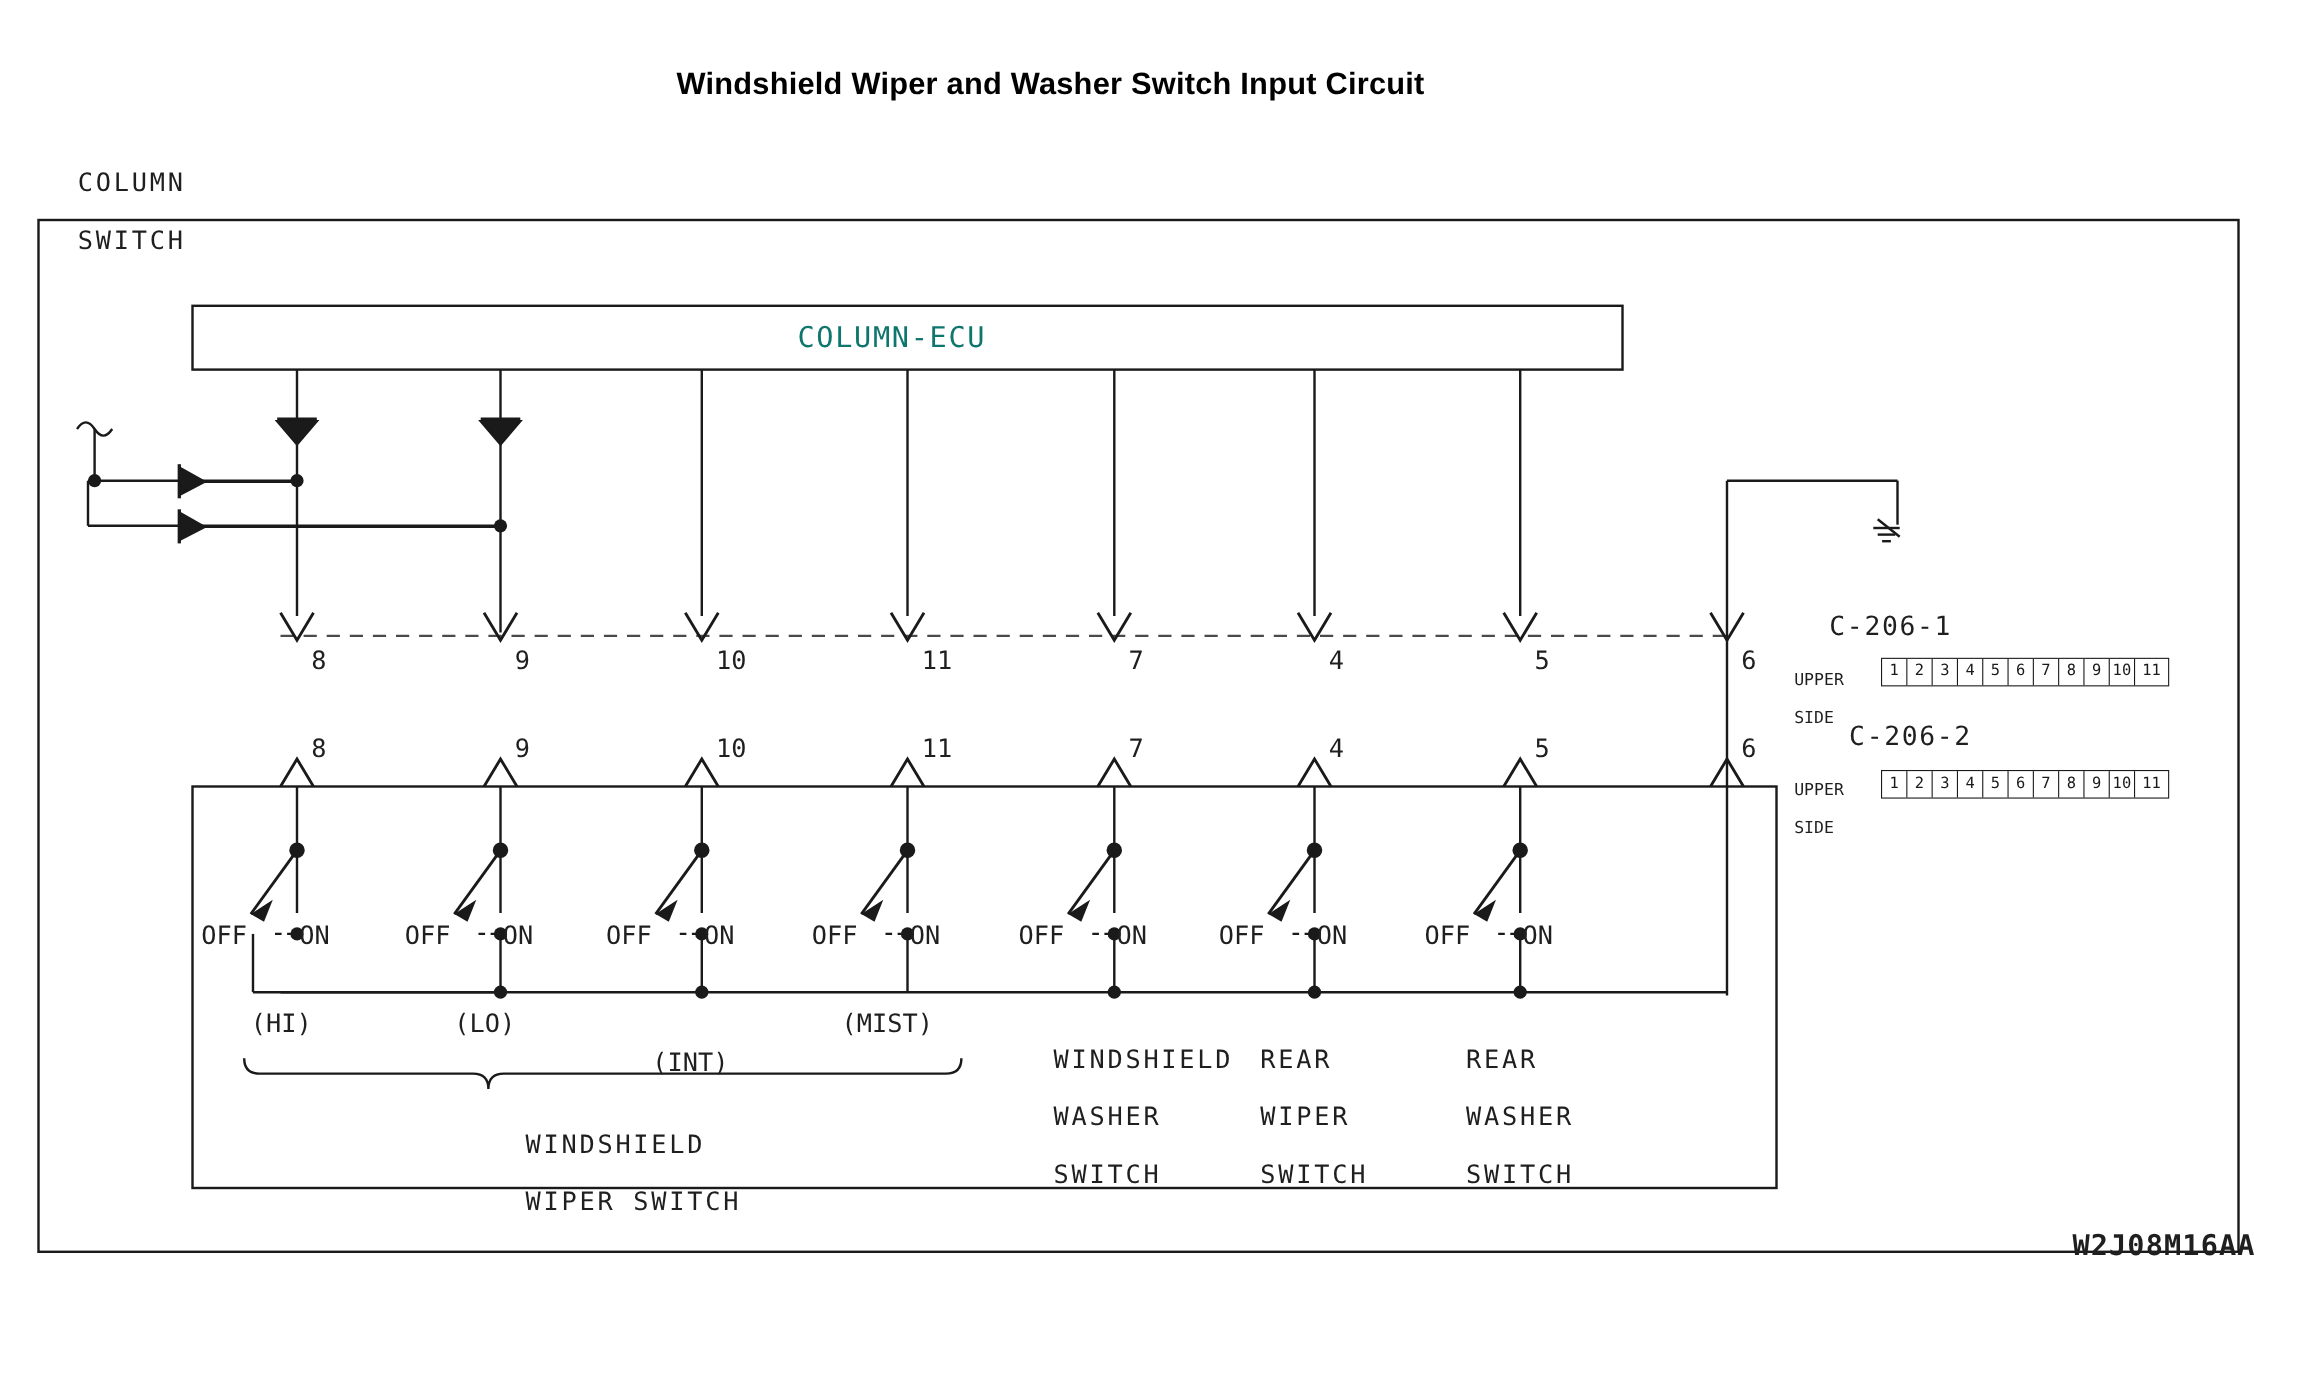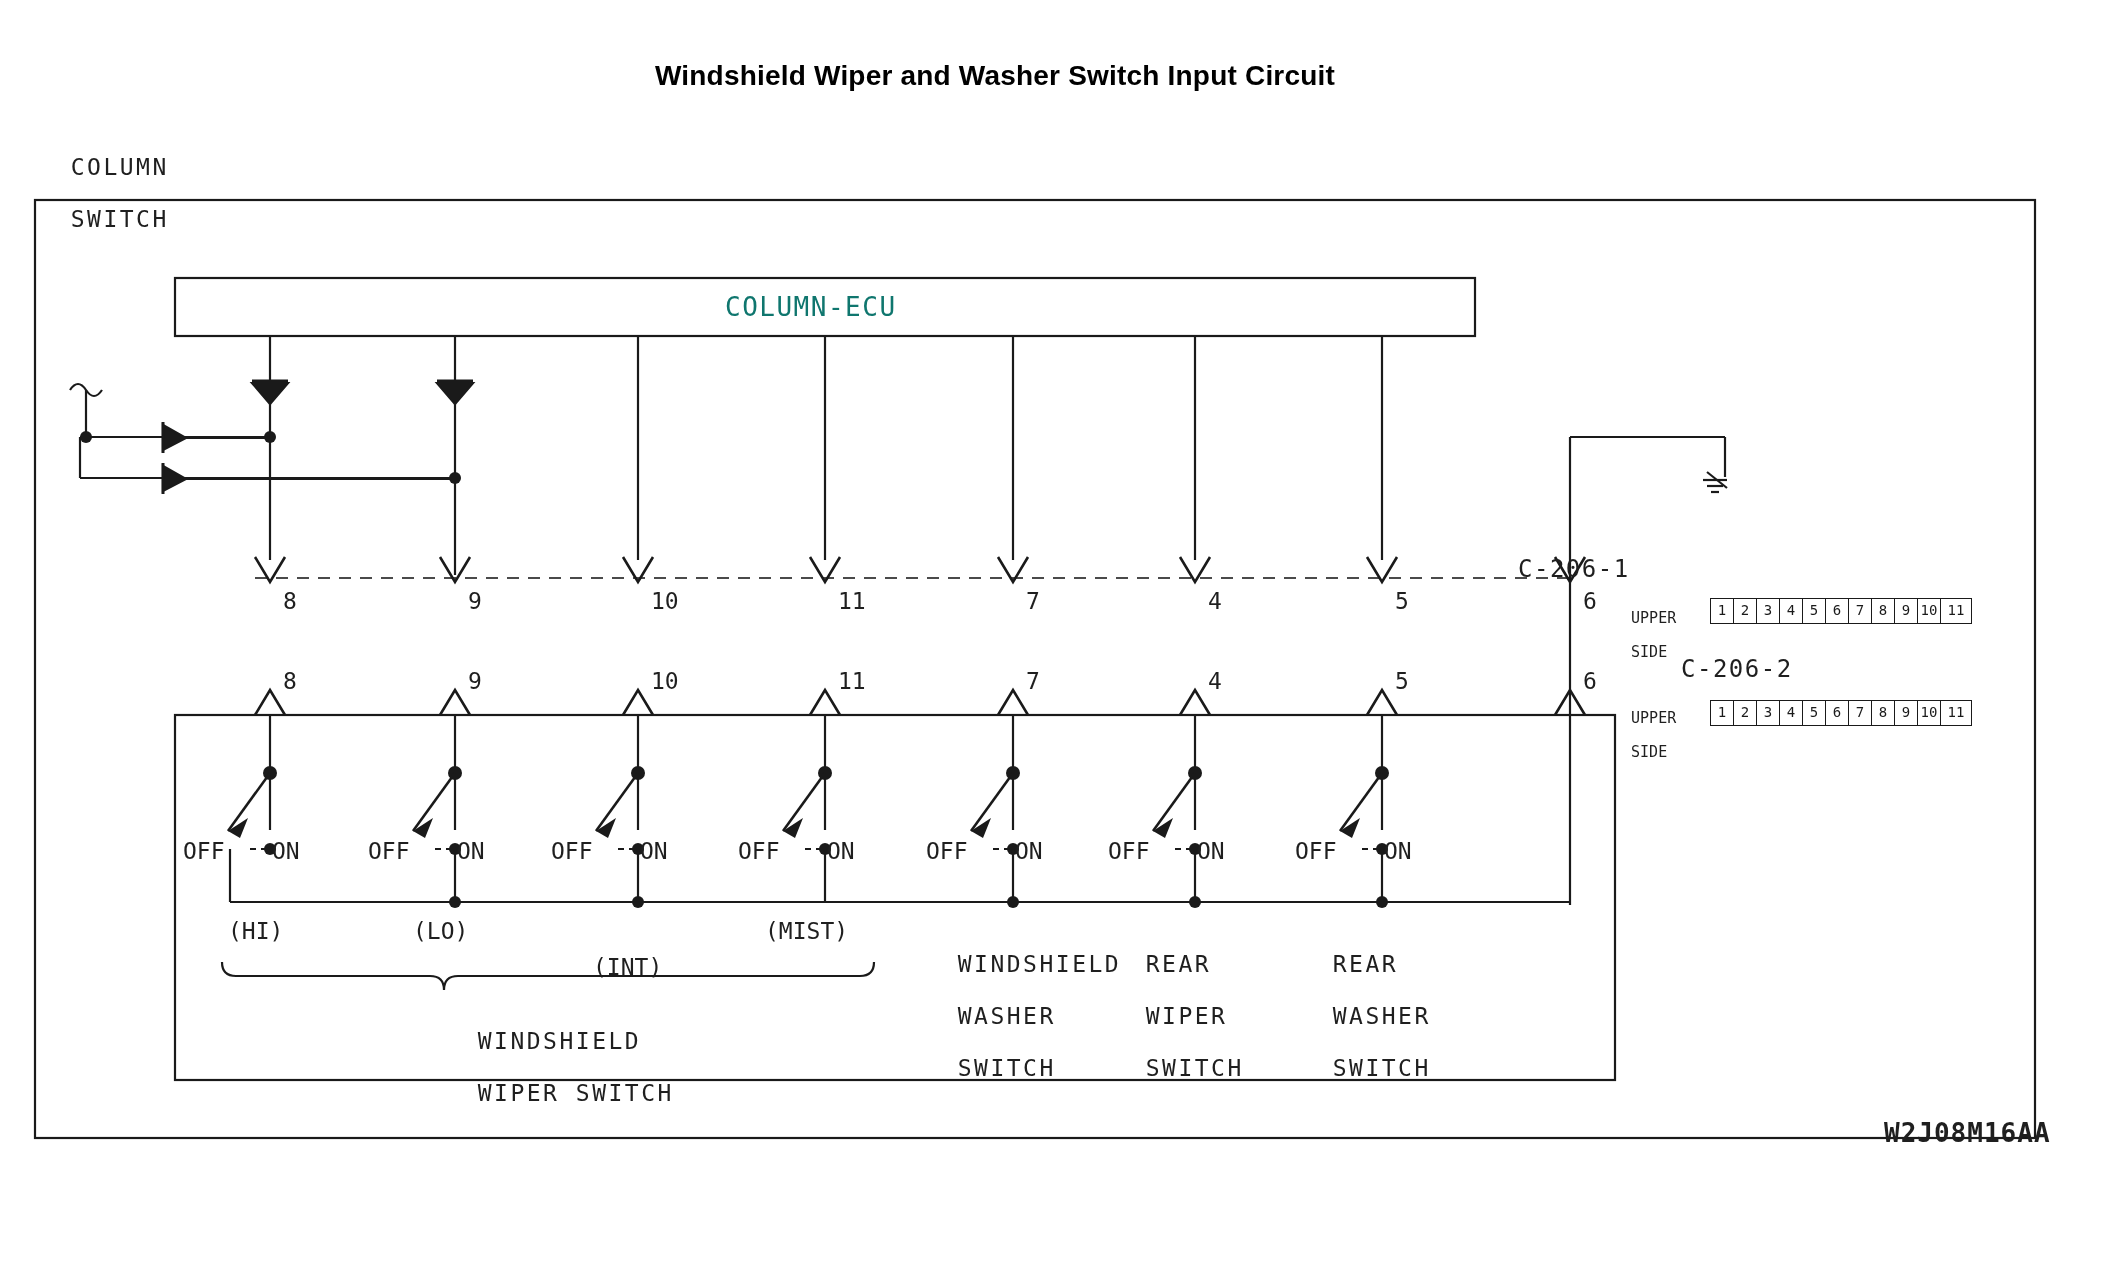--- a/index.html
+++ b/index.html
@@ -25,21 +25,20 @@
     position: absolute;
     left: 0;
     top: 60px;
     width: 1910px;
     text-align: center;
     font-family: "Liberation Sans", sans-serif;
     font-weight: bold;
     font-size: 28px;
     letter-spacing: 0.2px;
     color: #000;
-    margin-left: 40px;
   }
   .lbl {
     position: absolute;
     font-family: "DejaVu Sans Mono", monospace;
     font-size: 23px;
     line-height: 26px;
     color: #1f1f1f;
     white-space: pre;
   }
   .lbl.tiny {
@@ -264,21 +263,21 @@
 
 <div class="lbl" style="left:283px; top:668px;">8</div>
 <div class="lbl" style="left:468px; top:668px;">9</div>
 <div class="lbl" style="left:651px; top:668px;">10</div>
 <div class="lbl" style="left:838px; top:668px;">11</div>
 <div class="lbl" style="left:1026px; top:668px;">7</div>
 <div class="lbl" style="left:1208px; top:668px;">4</div>
 <div class="lbl" style="left:1395px; top:668px;">5</div>
 <div class="lbl" style="left:1583px; top:668px;">6</div>
 
-<div class="lbl code" style="left:1518px; top:556px;">C-206-1</div>
+<div class="lbl code" style="left:1663px; top:556px;">C-206-1</div>
 <div class="lbl tiny" style="left:1613px; top:593px;">
   <span>UPPER</span><br>
   <span>SIDE</span>
 </div>
 <div class="conn-strip" style="left:1710px; top:598px;">
   <span>1</span>
   <span>2</span>
   <span>3</span>
   <span>4</span>
   <span>5</span>

